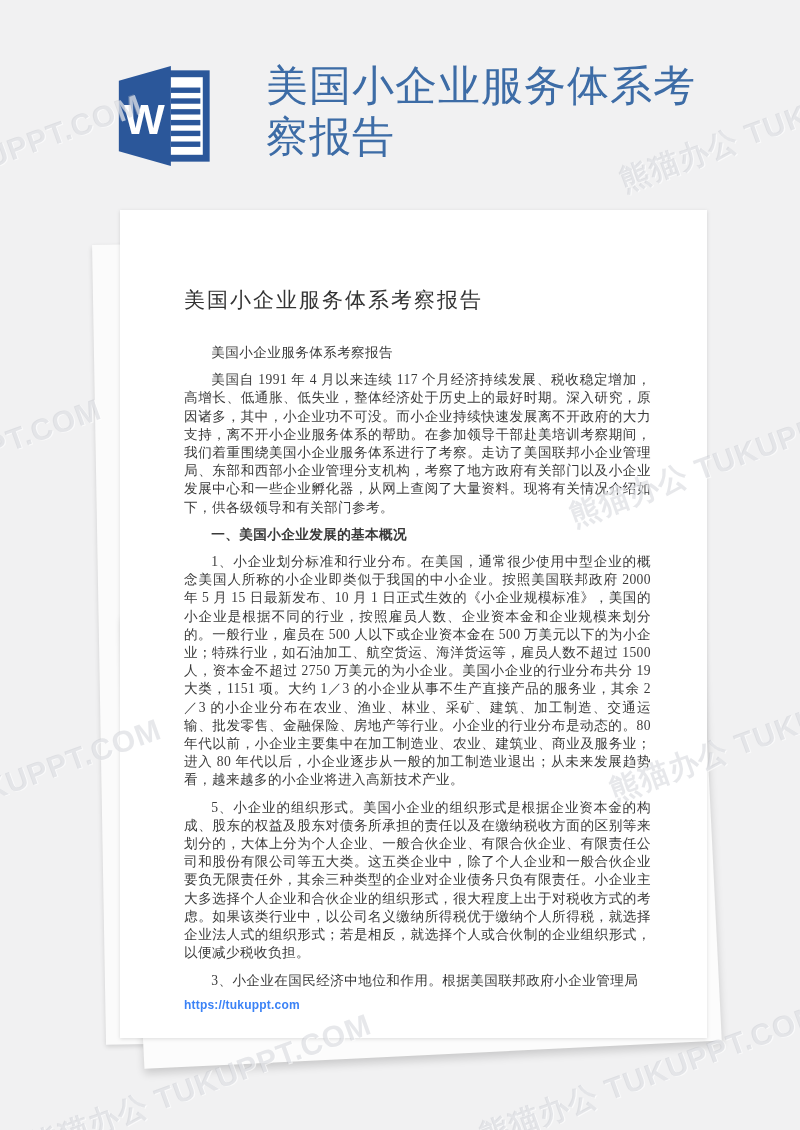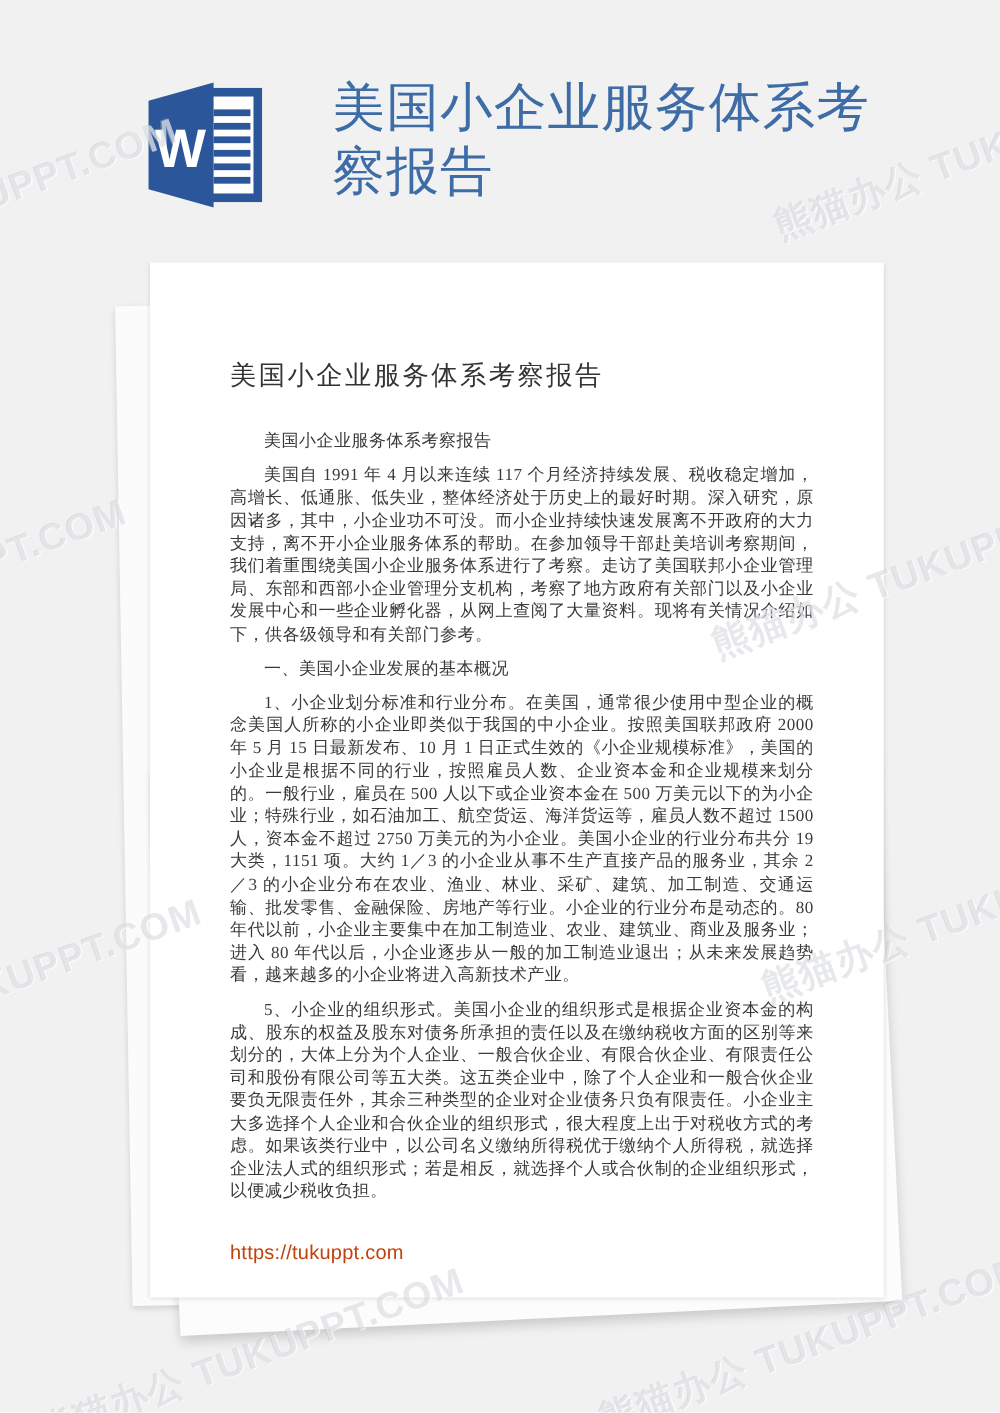--- a/index.html
+++ b/index.html
@@ -70,28 +70,29 @@
     text-align: justify;
     text-indent: 2em;
     margin: 0 0 9px 0;
   }
   .doc-heading {
     font-size: 13.6px;
     line-height: 1.34;
     letter-spacing: 0.4px;
     text-indent: 2em;
     margin: 4px 0 9px 0;
-    font-weight: 400;
+    font-weight: 700;
   }
   .doc-footer-url {
     position: absolute; left: 64px; bottom: 26px;
     font-family: "Liberation Sans", sans-serif;
-    font-size: 16px;
-    color: #c2410c;
+    font-size: 12px;
+    color: #3b82f6;
     letter-spacing: 0.2px;
+    font-weight: bold;
   }
 
   
   .wm {
     position: absolute;
     z-index: 5;
     transform: rotate(-20deg);
     font-size: 30px;
     font-weight: 700;
     letter-spacing: 1px;
@@ -142,16 +143,17 @@
   <div class="page-under-left"></div>
   <div class="page-under-bottom"></div>
 
   <div class="page">
     <h1 class="doc-title">美国小企业服务体系考察报告</h1>
     <p class="doc-p">美国小企业服务体系考察报告</p>
     <p class="doc-p">美国自 1991 年 4 月以来连续 117 个月经济持续发展、税收稳定增加，高增长、低通胀、低失业，整体经济处于历史上的最好时期。深入研究，原因诸多，其中，小企业功不可没。而小企业持续快速发展离不开政府的大力支持，离不开小企业服务体系的帮助。在参加领导干部赴美培训考察期间，我们着重围绕美国小企业服务体系进行了考察。走访了美国联邦小企业管理局、东部和西部小企业管理分支机构，考察了地方政府有关部门以及小企业发展中心和一些企业孵化器，从网上查阅了大量资料。现将有关情况介绍如下，供各级领导和有关部门参考。</p>
     <p class="doc-heading">一、美国小企业发展的基本概况</p>
     <p class="doc-p">1、小企业划分标准和行业分布。在美国，通常很少使用中型企业的概念美国人所称的小企业即类似于我国的中小企业。按照美国联邦政府 2000 年 5 月 15 日最新发布、10 月 1 日正式生效的《小企业规模标准》，美国的小企业是根据不同的行业，按照雇员人数、企业资本金和企业规模来划分的。一般行业，雇员在 500 人以下或企业资本金在 500 万美元以下的为小企业；特殊行业，如石油加工、航空货运、海洋货运等，雇员人数不超过 1500 人，资本金不超过 2750 万美元的为小企业。美国小企业的行业分布共分 19 大类，1151 项。大约 1／3 的小企业从事不生产直接产品的服务业，其余 2／3 的小企业分布在农业、渔业、林业、采矿、建筑、加工制造、交通运输、批发零售、金融保险、房地产等行业。小企业的行业分布是动态的。80 年代以前，小企业主要集中在加工制造业、农业、建筑业、商业及服务业；进入 80 年代以后，小企业逐步从一般的加工制造业退出；从未来发展趋势看，越来越多的小企业将进入高新技术产业。</p>
     <p class="doc-p">5、小企业的组织形式。美国小企业的组织形式是根据企业资本金的构成、股东的权益及股东对债务所承担的责任以及在缴纳税收方面的区别等来划分的，大体上分为个人企业、一般合伙企业、有限合伙企业、有限责任公司和股份有限公司等五大类。这五类企业中，除了个人企业和一般合伙企业要负无限责任外，其余三种类型的企业对企业债务只负有限责任。小企业主大多选择个人企业和合伙企业的组织形式，很大程度上出于对税收方式的考虑。如果该类行业中，以公司名义缴纳所得税优于缴纳个人所得税，就选择企业法人式的组织形式；若是相反，就选择个人或合伙制的企业组织形式，以便减少税收负担。</p>
+    <p class="doc-p">3、小企业在国民经济中地位和作用。根据美国联邦政府小企业管理局</p>
     <div class="doc-footer-url">https://tukuppt.com</div>
   </div>
 
 </div>
 
 </body></html>

